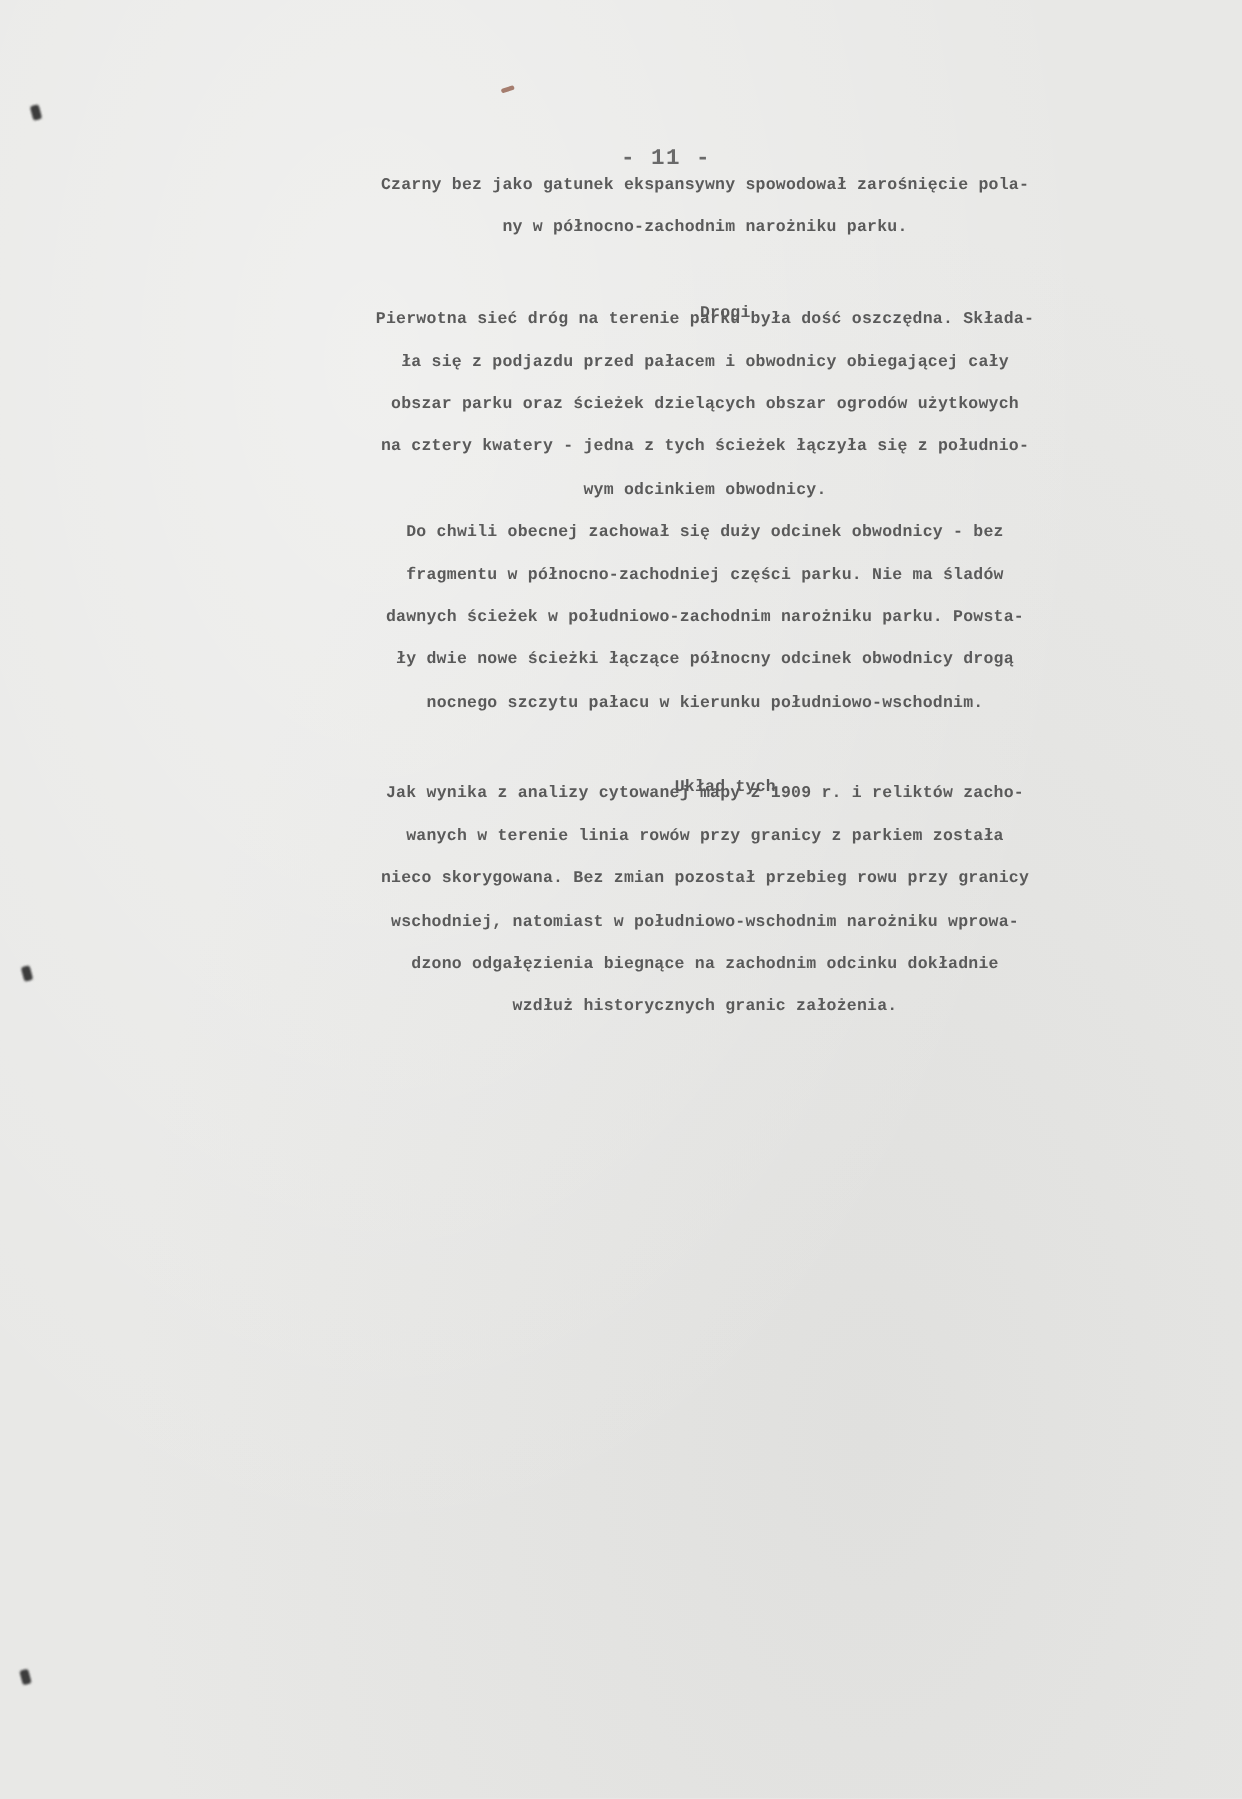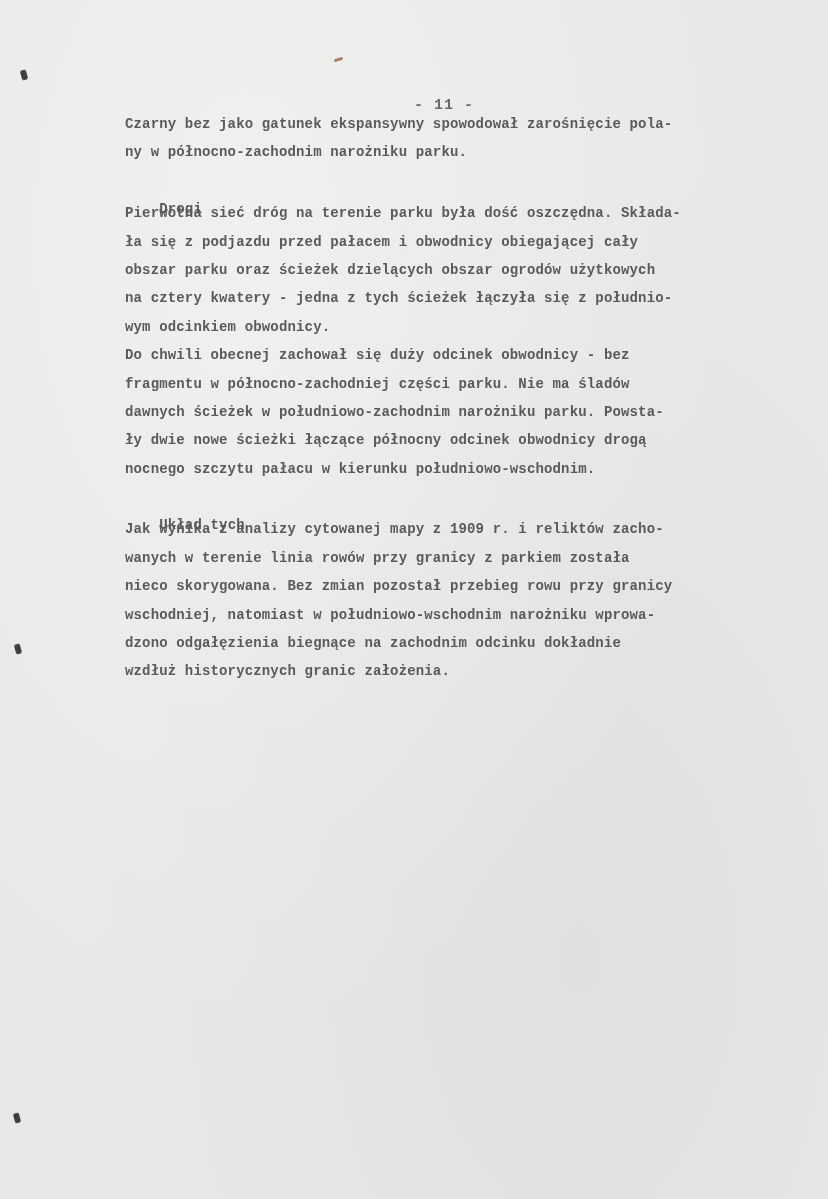--- a/index.html
+++ b/index.html
@@ -57,24 +57,25 @@
     }
     .pm1 { left: 21px; top: 70px; }
     .pm2 { left: 15px; top: 644px; }
     .pm3 { left: 14px; top: 1113px; }
     .content {
       position: absolute;
       top: 110px;
       left: 125px;
       width: 690px;
       color: #5a5a5a;
-      font-size: 14px;
+      font-size: 11px;
       font-weight: bold;
       line-height: 28.4px;
       letter-spacing: 0.15px;
+      text-align: center;
     }
     .line {
       white-space: pre;
       display: block;
       height: 28.4px;
       overflow: visible;
     }
     .heading {
       display: inline-block;
       text-decoration-style: double;

